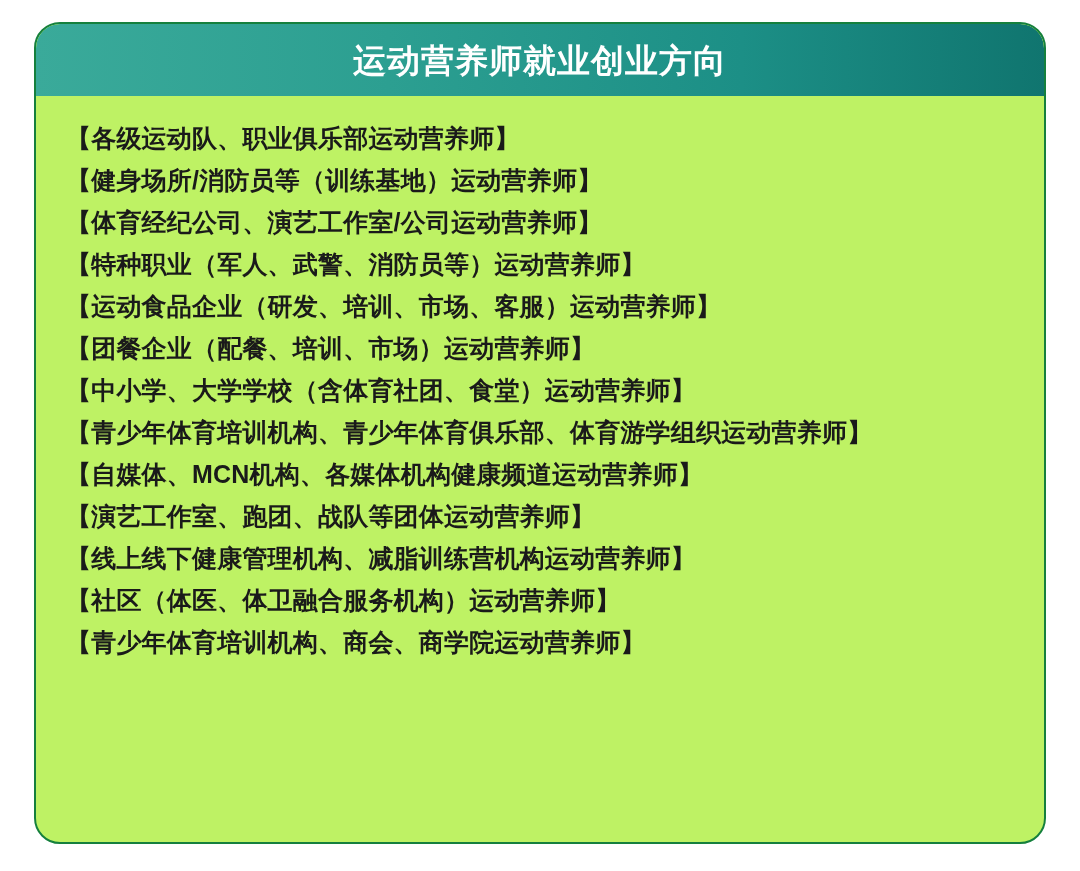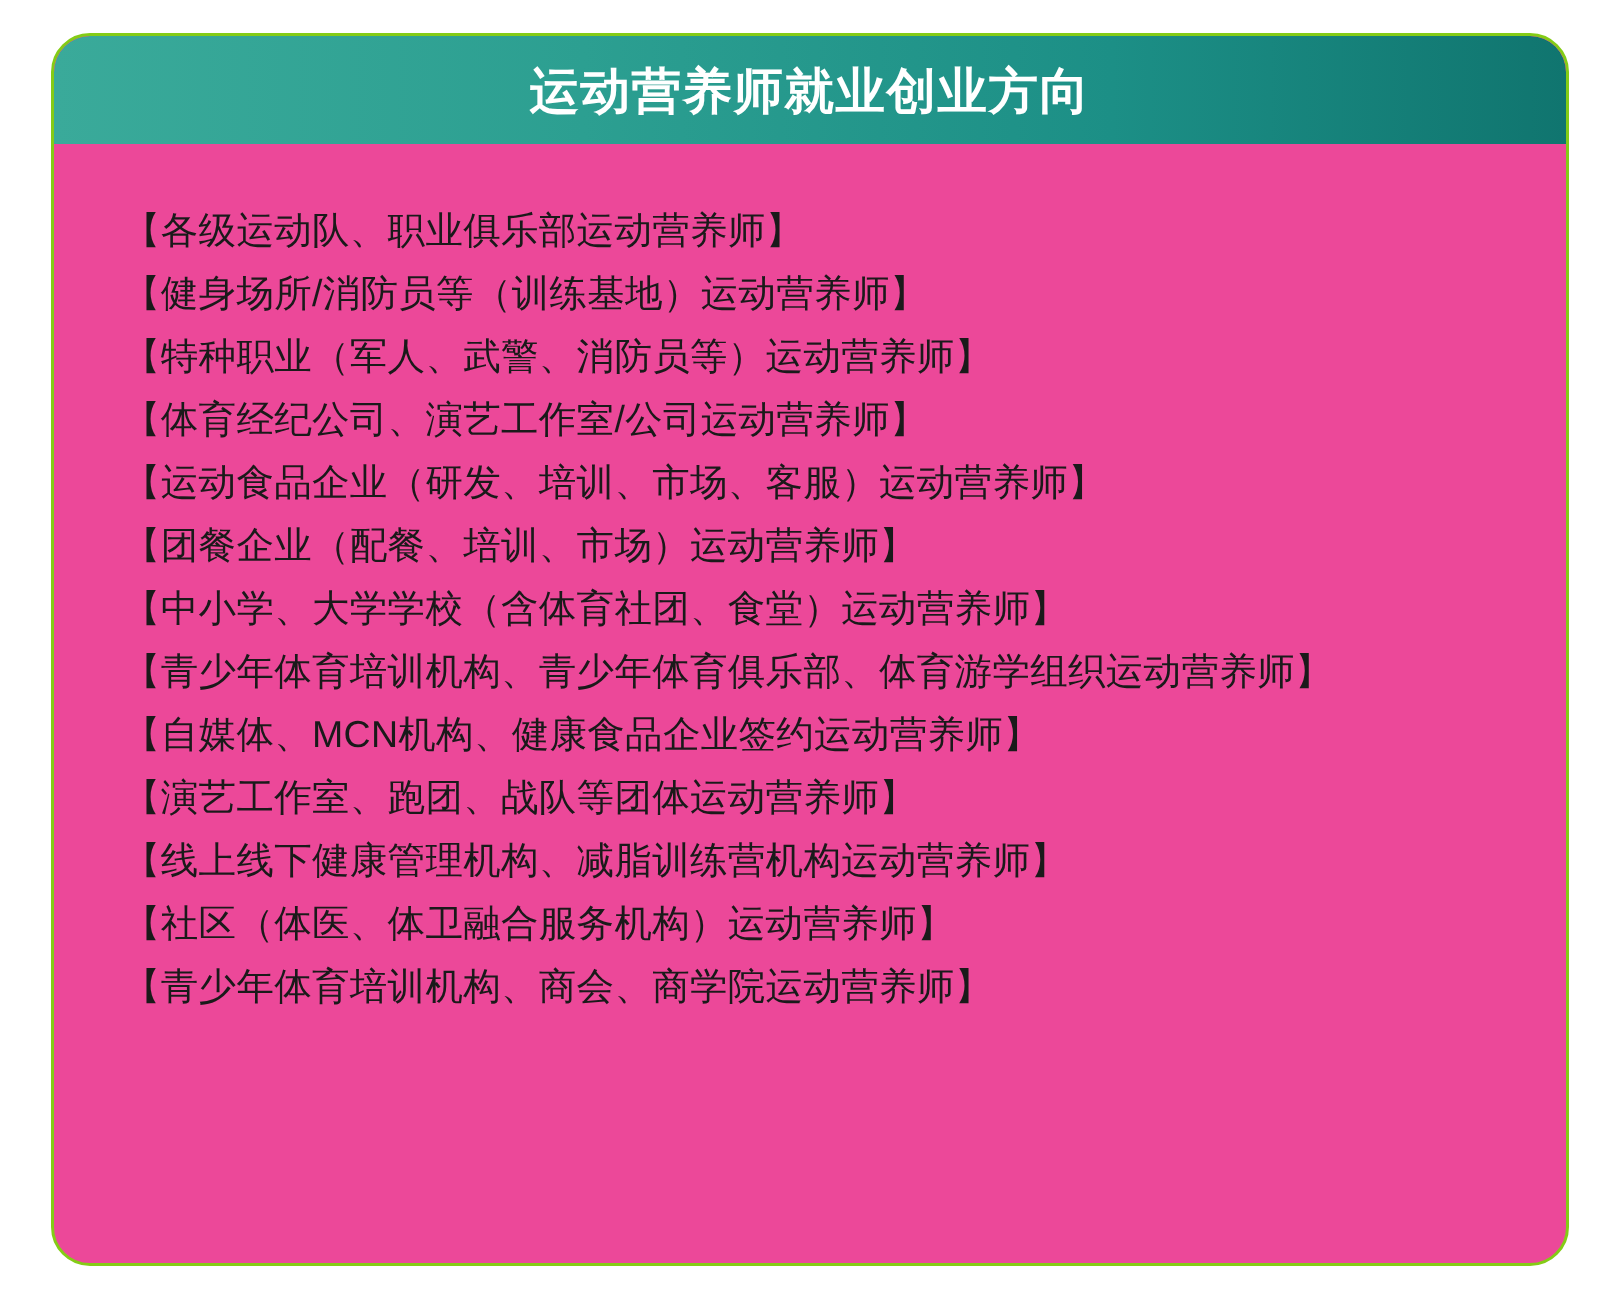--- a/index.html
+++ b/index.html
@@ -18,23 +18,23 @@
     width: 1080px;
     height: 871px;
     box-sizing: border-box;
     padding: 22px 34px 30px 34px;
   }
   .card {
     position: relative;
     box-sizing: border-box;
     width: 1012px;
     height: 822px;
-    border: 2px solid #84cc16;
+    border: 2px solid #15803d;
     border-radius: 26px;
-    background: #ec4899;
+    background: #bef264;
     overflow: hidden;
   }
   .card-header {
     height: 72px;
     border-top-left-radius: 24px;
     border-top-right-radius: 24px;
     background: linear-gradient(90deg, #3aaa9a 0%, #2c9f91 35%, #1c8f86 70%, #10756f 100%);
     display: flex;
     align-items: center;
     justify-content: center;
@@ -44,22 +44,23 @@
     font-size: 33px;
     font-weight: bold;
     letter-spacing: 1px;
     line-height: 1;
   }
   .card-body {
     padding: 30px 26px 20px 30px;
   }
   .item-list {
     list-style: none;
-    margin: 16px;
+    margin: 0;
     padding: 0;
+    font-weight: bold;
   }
   .item {
     font-size: 25px;
     color: #1a1a1a;
     line-height: 1.0;
     padding: 0 0 17px 0;
     white-space: nowrap;
     letter-spacing: 0.2px;
   }
   .item:last-child {
@@ -71,27 +72,27 @@
 
 <div class="page">
   <div class="card">
     <div class="card-header">
       <div class="card-title">运动营养师就业创业方向</div>
     </div>
     <div class="card-body">
       <ul class="item-list">
         <li class="item">【各级运动队、职业俱乐部运动营养师】</li>
         <li class="item">【健身场所/消防员等（训练基地）运动营养师】</li>
+        <li class="item">【体育经纪公司、演艺工作室/公司运动营养师】</li>
         <li class="item">【特种职业（军人、武警、消防员等）运动营养师】</li>
-        <li class="item">【体育经纪公司、演艺工作室/公司运动营养师】</li>
         <li class="item">【运动食品企业（研发、培训、市场、客服）运动营养师】</li>
         <li class="item">【团餐企业（配餐、培训、市场）运动营养师】</li>
         <li class="item">【中小学、大学学校（含体育社团、食堂）运动营养师】</li>
         <li class="item">【青少年体育培训机构、青少年体育俱乐部、体育游学组织运动营养师】</li>
-        <li class="item">【自媒体、MCN机构、健康食品企业签约运动营养师】</li>
+        <li class="item">【自媒体、MCN机构、各媒体机构健康频道运动营养师】</li>
         <li class="item">【演艺工作室、跑团、战队等团体运动营养师】</li>
         <li class="item">【线上线下健康管理机构、减脂训练营机构运动营养师】</li>
         <li class="item">【社区（体医、体卫融合服务机构）运动营养师】</li>
         <li class="item">【青少年体育培训机构、商会、商学院运动营养师】</li>
       </ul>
     </div>
   </div>
 </div>
 
 </body></html>

